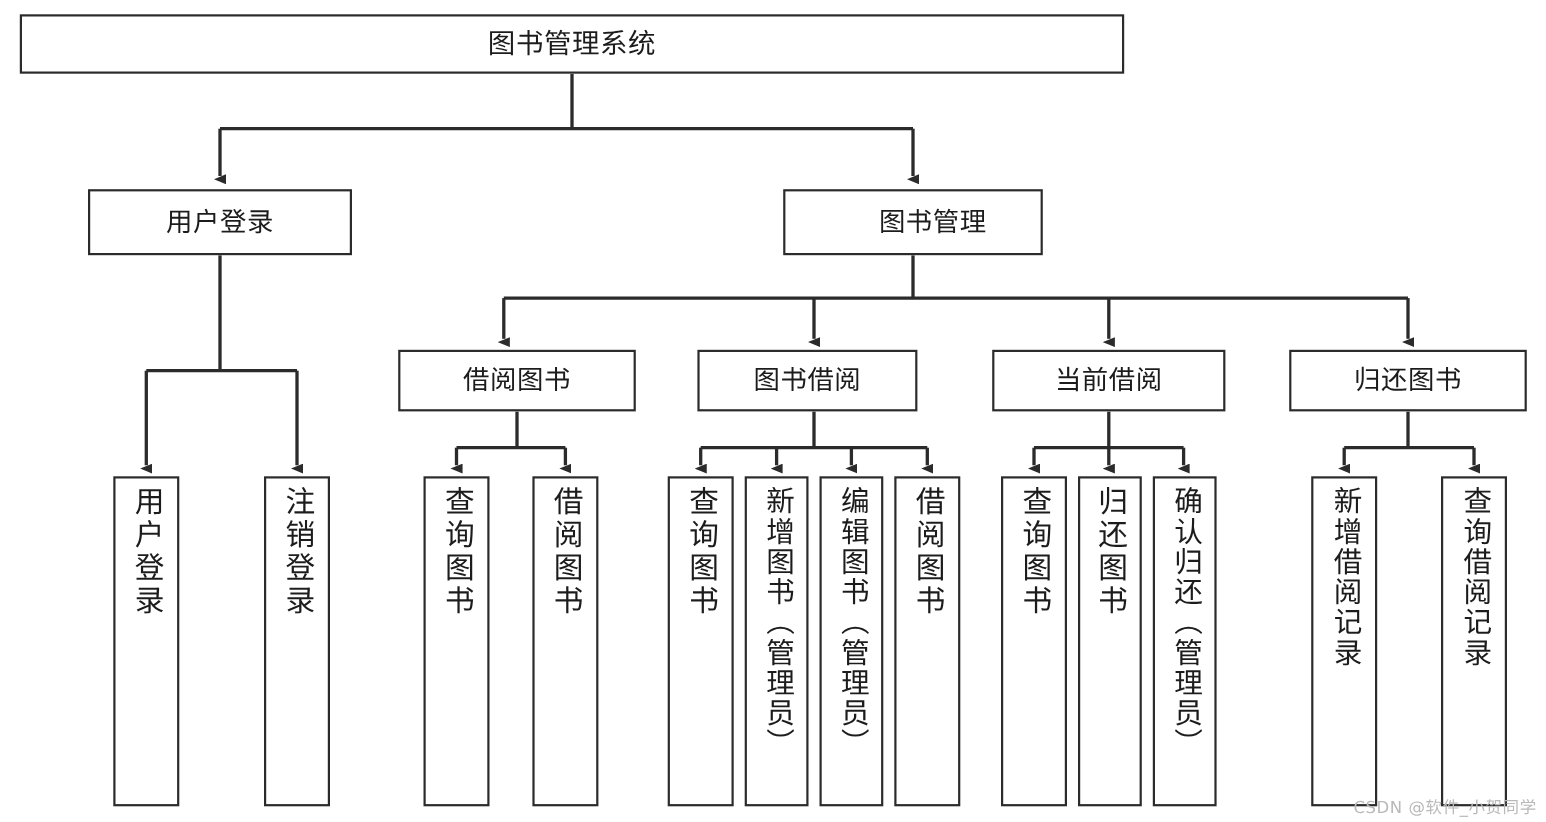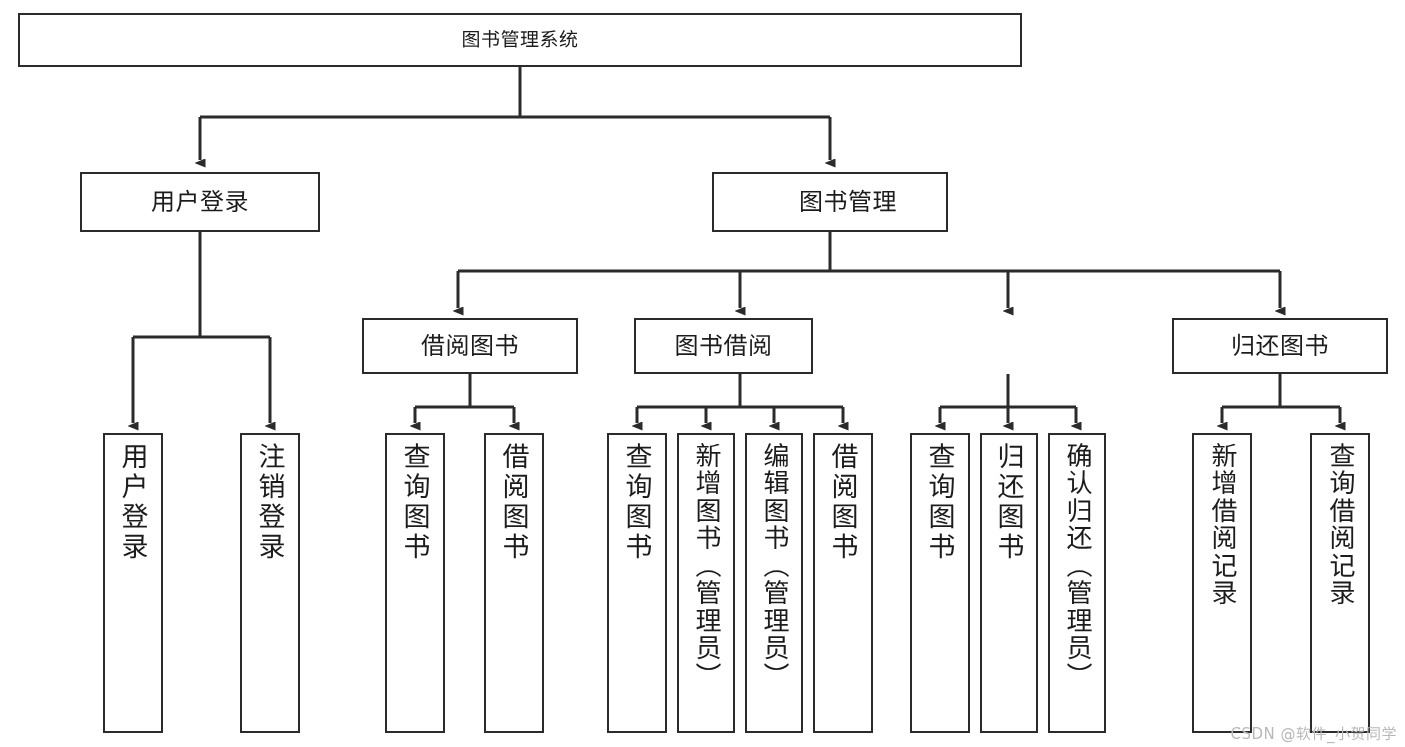--- a/index.html
+++ b/index.html
@@ -27,21 +27,21 @@
     line-height:1.12;
     letter-spacing:0.5px;
     white-space:pre;
   }
 
   
   .h-node .label{
     font-size:24px;
     text-align:center;
   }
-  #node-root .label{font-size:19px;}
+  #node-root .label{font-size:25px;}
 
   
   .v-node{
     align-items:flex-start;
     justify-content:center;
     padding-top:7px;
   }
   .v-node .label{
     writing-mode:vertical-rl;
     text-orientation:upright;
@@ -127,24 +127,27 @@
   </div>
 
   <div class="node h-node" id="node-book-manage" style="left:712px;top:172px;width:236px;height:60px;padding-left:36px;">
     <span class="label">图书管理</span>
   </div>
 
   <div class="node h-node" id="node-new-book-rec" style="left:362px;top:318px;width:216px;height:56px;">
     <span class="label">借阅图书</span>
   </div>
 
-  <div class="node h-node" id="node-book-borrow" style="left:634px;top:318px;width:179px;height:56px;">
+  <div class="node h-node" id="node-book-borrow" style="left:634px;top:318px;width:200px;height:56px;">
     <span class="label">图书借阅</span>
   </div>
 
+  <div class="node h-node" id="node-current-borrow" style="left:902px;top:318px;width:212px;height:56px;">
+    <span class="label">当前借阅</span>
+  </div>
 
   <div class="node h-node" id="node-borrow-record" style="left:1172px;top:318px;width:216px;height:56px;">
     <span class="label">归还图书</span>
   </div>
 
   <div class="node v-node" style="left:103px;top:433px;width:60px;height:300px;">
     <span class="label">用户登录</span>
   </div>
   <div class="node v-node" style="left:240px;top:433px;width:60px;height:300px;">
     <span class="label">注销登录</span>

